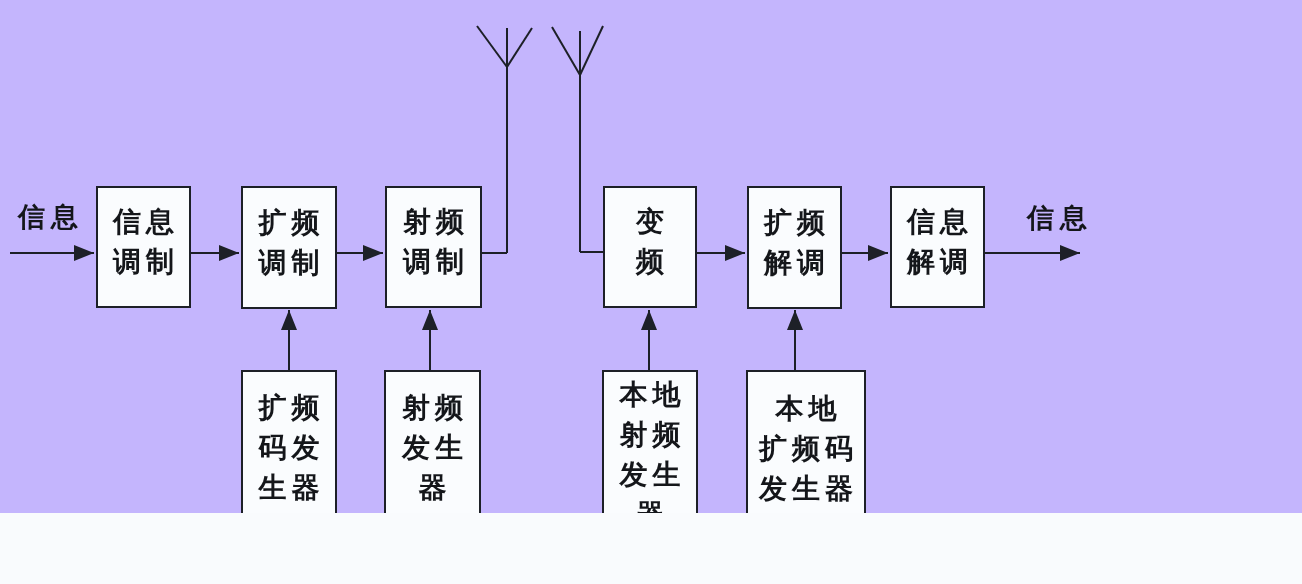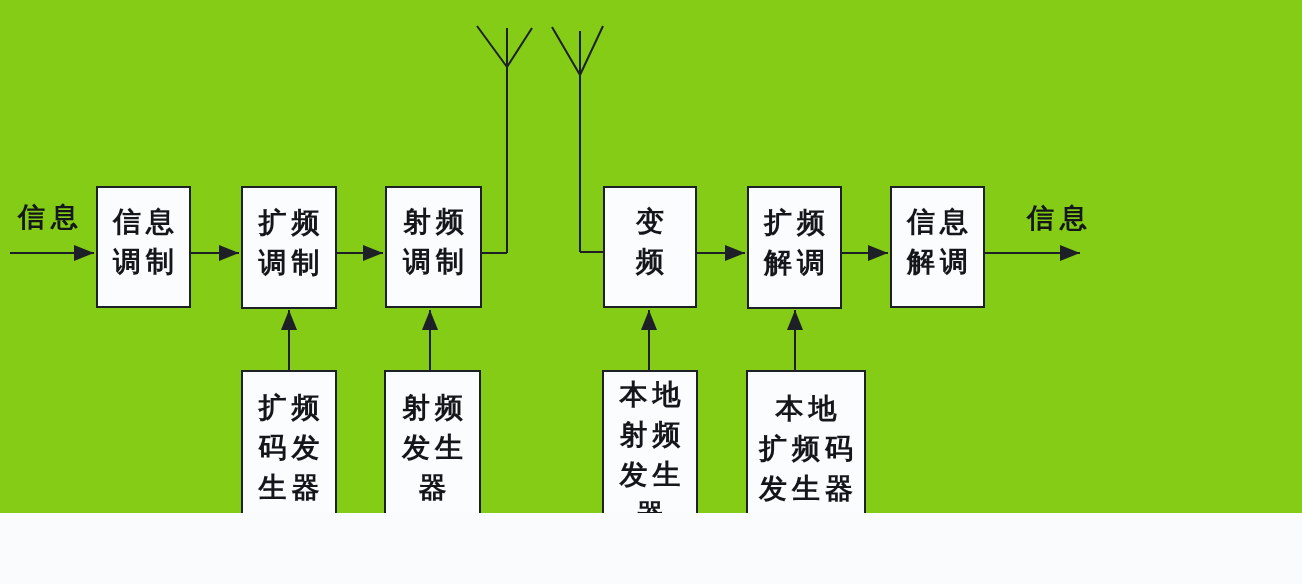--- a/index.html
+++ b/index.html
@@ -5,21 +5,21 @@
   html, body {
     margin: 0;
     padding: 0;
     background: #f9fbfd;
     font-family: "Liberation Sans", "DejaVu Sans", sans-serif;
   }
   .stage {
     position: relative;
     width: 1302px;
     height: 513px;
-    background: #84cc16;
+    background: #c4b5fd;
     overflow: hidden;
   }
   .wires {
     position: absolute;
     left: 0;
     top: 0;
     width: 1302px;
     height: 584px;
   }
   .box {

